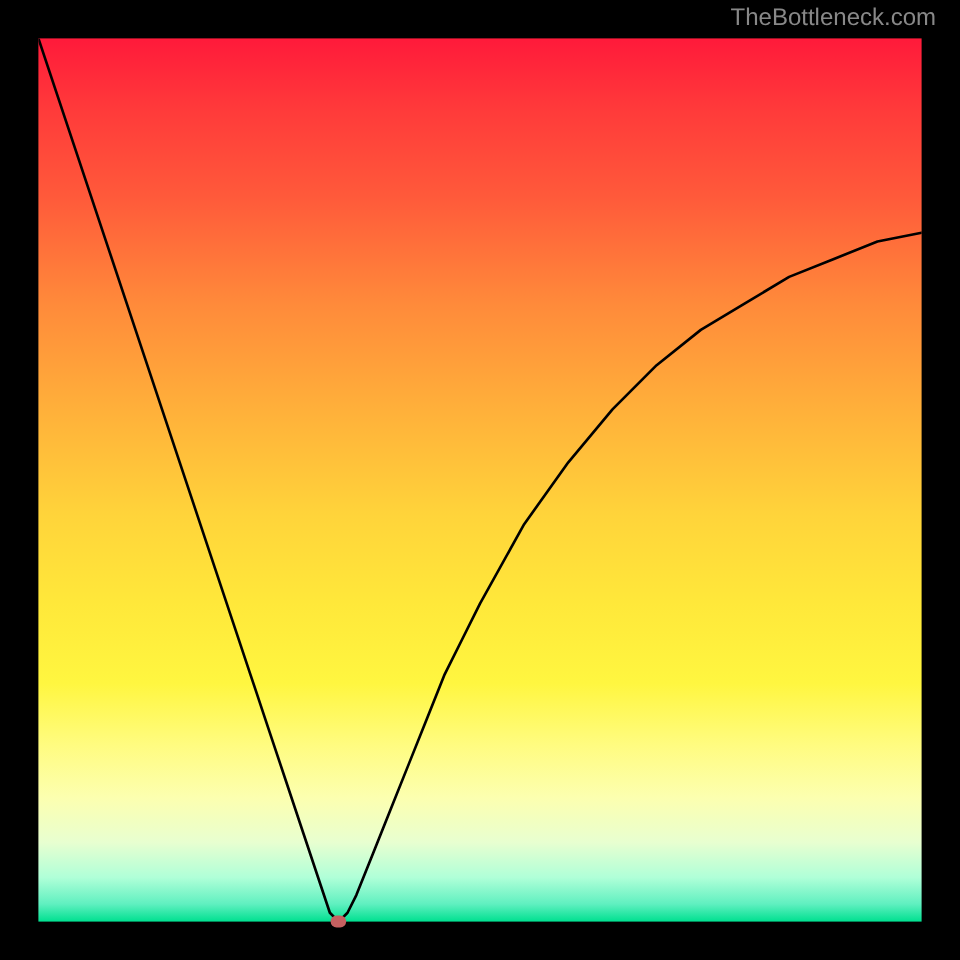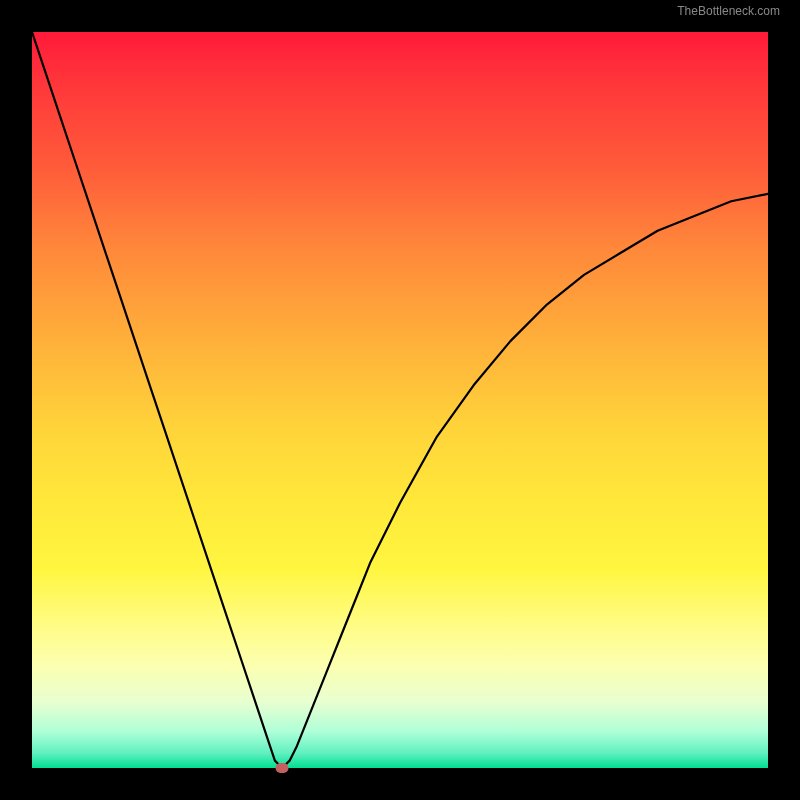--- a/index.html
+++ b/index.html
@@ -9,21 +9,21 @@
     background: #000;
     position: relative;
     overflow: hidden;
     font-family: Arial, sans-serif;
   }
   .watermark {
     position: absolute;
     top: 4px;
     right: 20px;
     color: #888;
-    font-size: 12px;
+    font-size: 20px;
     font-weight: normal;
     z-index: 10;
   }
   .plot-area {
     position: absolute;
     left: 32px;
     top: 32px;
     width: 736px;
     height: 736px;
     background: linear-gradient(to bottom,

